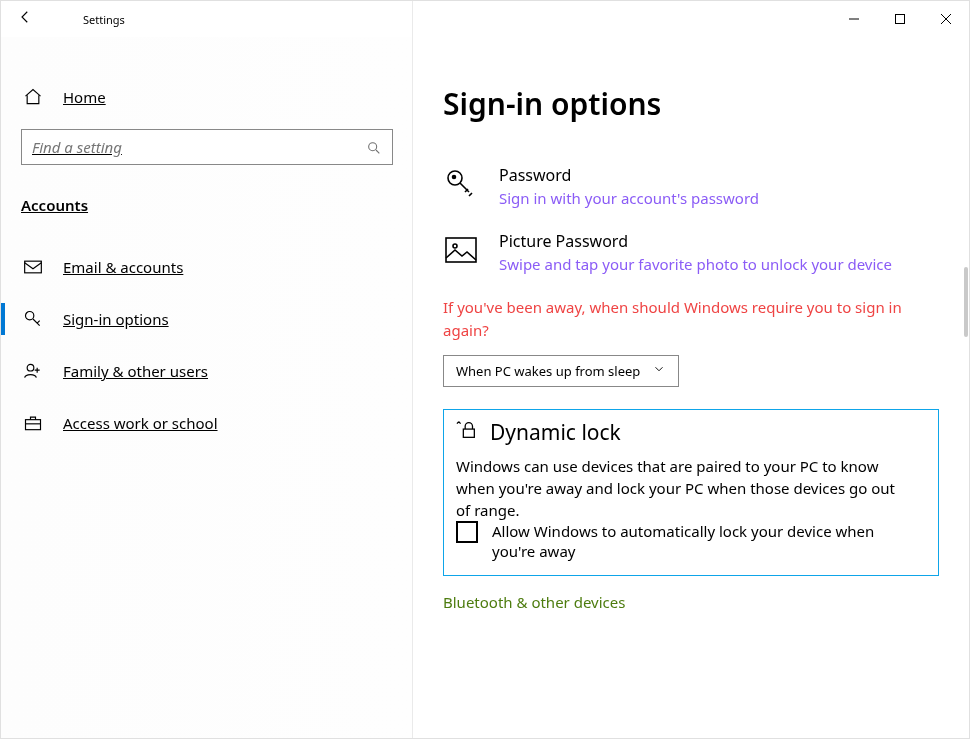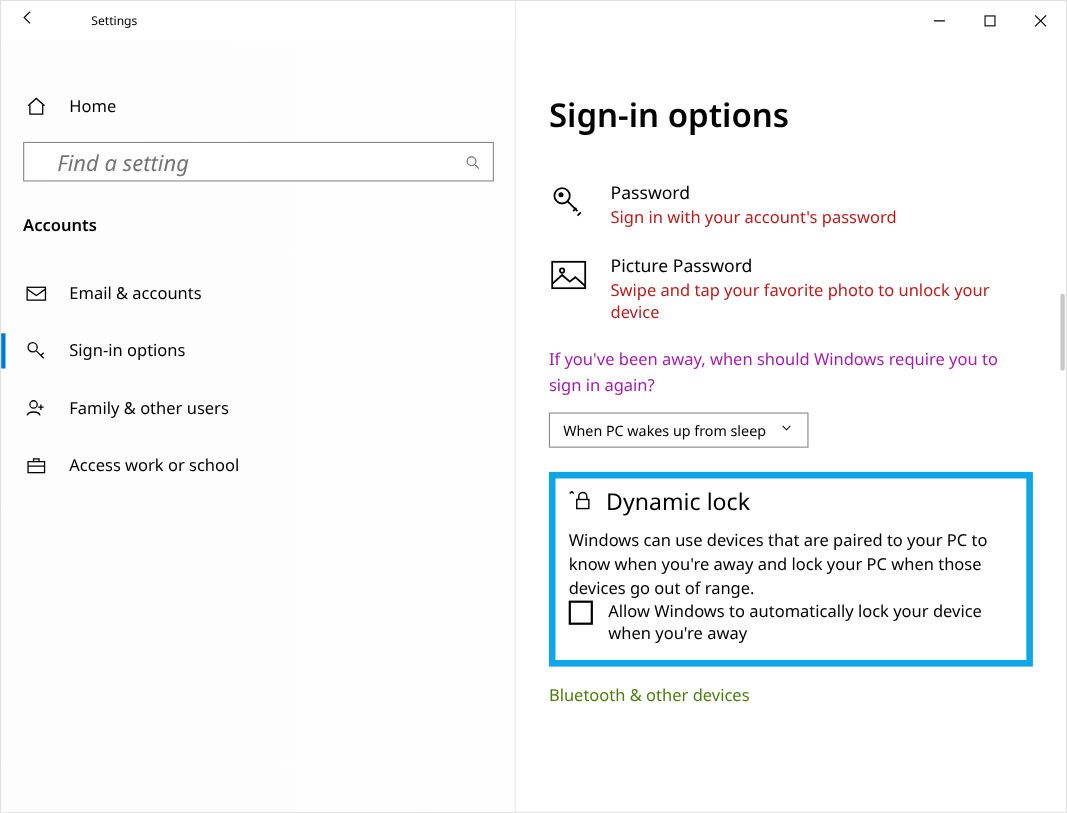--- a/index.html
+++ b/index.html
@@ -35,46 +35,47 @@
     display: flex; align-items: center; justify-content: center;
     cursor: pointer;
     font-size: 14px;
   }
   .winctrls svg { width: 12px; height: 12px; }
   
   .app {
     display: flex; height: calc(100% - 36px);
   }
   .sidebar {
-    width: 468px;
+    width: 412px;
     padding: 44px 20px 4px 20px;
     background: linear-gradient(to right, #fdfdfd, #fefefe);
     position: relative;
+    text-decoration: underline;
   }
   .sidebar::after{
     content:""; position:absolute; right:0; top:-36px; bottom:0;
     width:1px; background:#eaeaea;
   }
   .home-row {
     display: flex; align-items: center; gap: 20px;
     padding: 6px 0 22px 2px;
     font-size: 15px;
     cursor: pointer;
   }
   .home-row .icon { width: 20px; height: 20px; }
   .searchbox {
     display:flex; align-items:center;
     border: 1px solid #888; background:#fff;
     height: 36px; padding: 0 10px;
     margin-bottom: 30px;
   }
   .searchbox input {
     flex:1; border:none; outline:none;
-    font-size: 20px; font-style: italic; color:#0f766e;
-    font-family: inherit; background:transparent;margin-left:20px;
+    font-size: 15px; font-style: italic; color:#0f766e;
+    font-family: inherit; background:transparent;
   }
   .searchbox .sicon { width:16px; height:16px; opacity:.7; }
   .category {
     font-weight: 600; font-size: 15px;
     padding-bottom: 26px;
   }
   .nav-item {
     display:flex; align-items:center; gap:20px;
     padding: 16px 0 16px 2px;
     font-size: 15px;
@@ -96,36 +97,36 @@
     font-size: 30px; font-weight: 600;
     margin-bottom: 40px;
   }
   .option-row {
     display:flex; gap:20px;
     margin-bottom: 22px;
     cursor:pointer;
   }
   .option-row .oicon { width:36px; height:36px; flex:0 0 36px; margin-top:2px;}
   .option-row .otitle { font-size:16px; }
-  .option-row .odesc { color:#b91c1c; font-size:15px; margin-top:2px;}
+  .option-row .odesc { color:#8b5cf6; font-size:15px; margin-top:2px;}
   h2.section {
     font-size: 21px; font-weight:600;
     margin-top: 46px; margin-bottom: 16px;
   }
-  .desc { font-size:15px; color:#a21caf; line-height:1.5; max-width:500px;}
+  .desc { font-size:15px; color:#ef4444; line-height:1.5; max-width:500px;}
   .dropdown {
     display:inline-flex; align-items:center; gap:12px;
     border:1px solid #888; background:#fff;
     padding: 6px 12px; font-size:13px;
     margin-top: 14px; cursor:pointer;
   }
   .dropdown svg { width:14px; height:14px; }
   
   .highlight-box {
-    border: 6px solid #0ea5e9;
+    border: 1px solid #0ea5e9;
     padding: 8px 28px 14px 12px;
     margin-top: 22px;
     position:relative;
   }
   .dl-head{
     display:flex; align-items:center; gap:12px;
     margin-bottom:10px;
   }
   .dl-head svg{width:22px;height:22px;}
   .dl-head .ttl{font-size:21px;}

